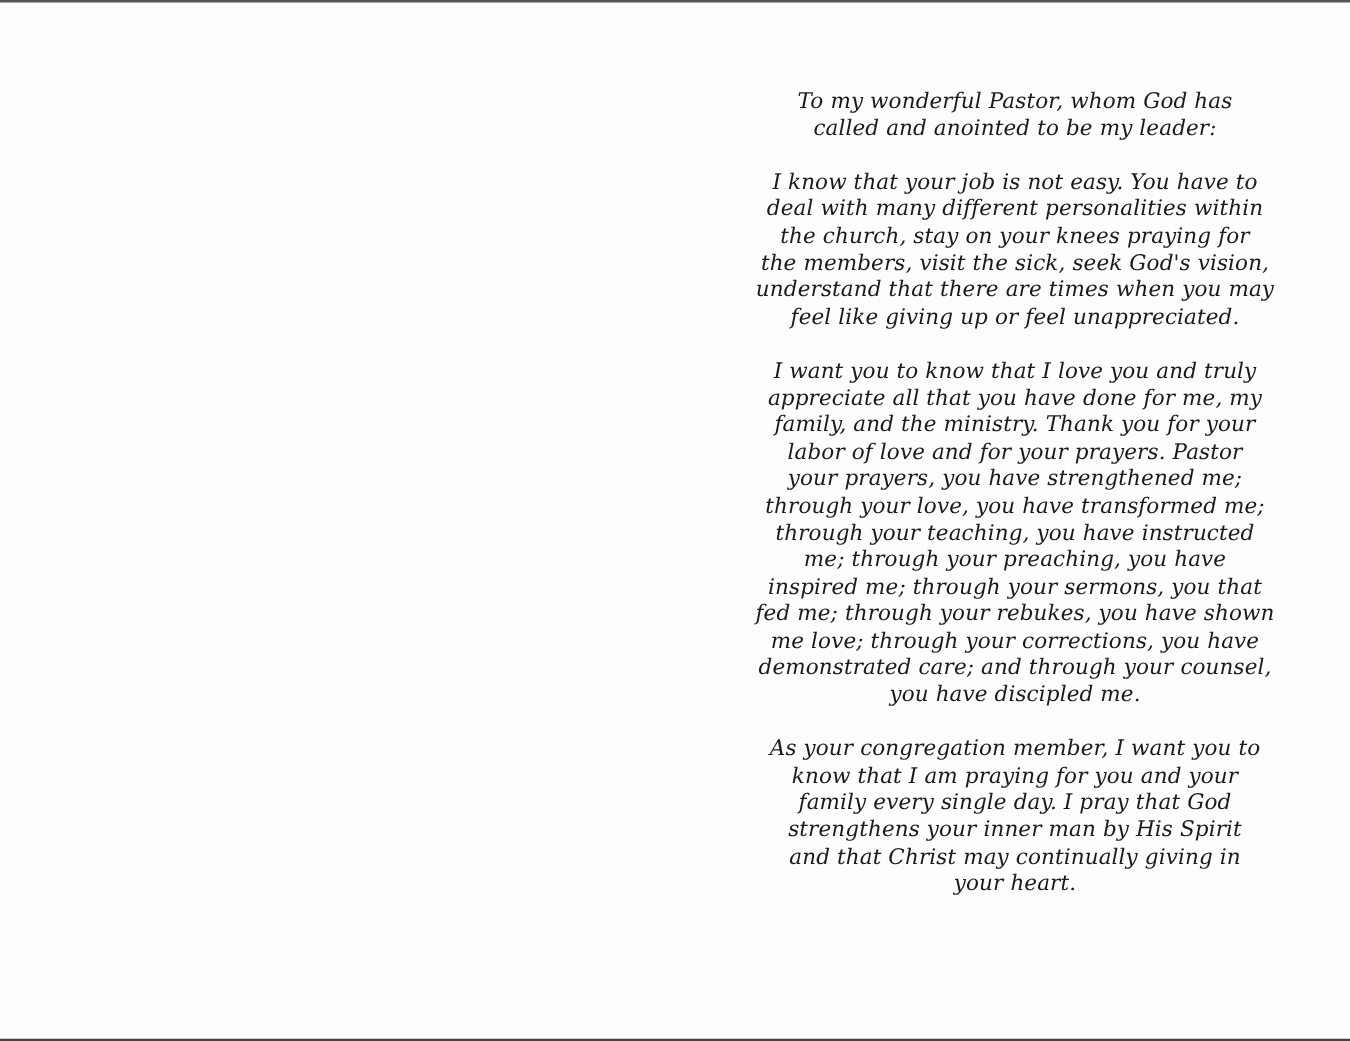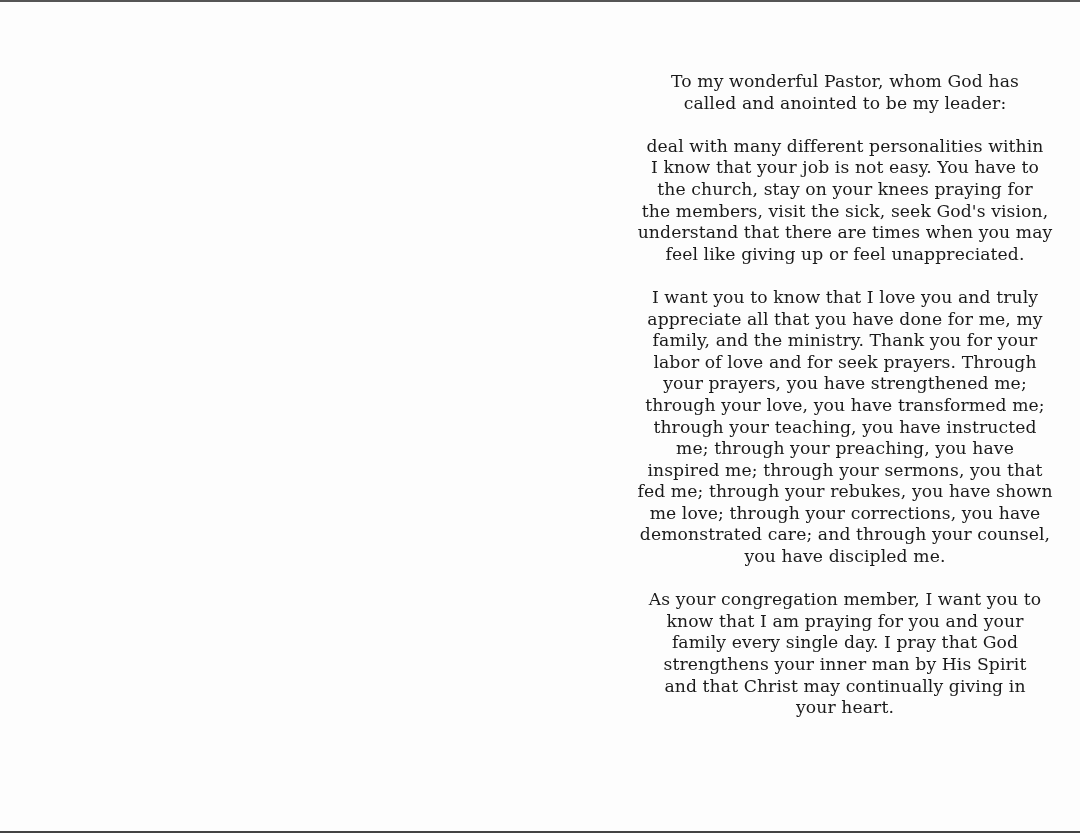--- a/index.html
+++ b/index.html
@@ -4,51 +4,51 @@
   <style>
     html, body { margin: 0; padding: 0; }
     body {
       width: 1080px; height: 833px; position: relative; overflow: hidden;
       background: #fdfdfd;
       font-family: "DejaVu Serif", "Liberation Serif", serif;
     }
     .border-top { position: absolute; left: 0; top: 0; width: 1080px; height: 2px; background: #555; }
     .border-bottom { position: absolute; left: 0; bottom: 0; width: 1080px; height: 2px; background: #444; }
     .page {
-      position: absolute; left: 631px; top: 71px; width: 428px;
+      position: absolute; left: 598px; top: 71px; width: 428px;
       text-align: center; color: #1a1a1a;
-      font-size: 17.2px; line-height: 21.6px;
+      font-style: italic; font-size: 17.2px; line-height: 21.6px;
       letter-spacing: 0.1px;
     }
     .para { margin: 0 0 21.6px 0; }
     .para .ln { display: block; white-space: nowrap; }
   </style>
 </head>
 <body>
 
 <div class="border-top"></div>
 
 <div class="page">
   <p class="para">
     <span class="ln">To my wonderful Pastor, whom God has</span>
     <span class="ln">called and anointed to be my leader:</span>
   </p>
   <p class="para">
+    <span class="ln">I know that your job is not easy. You have to</span>
     <span class="ln">deal with many different personalities within</span>
-    <span class="ln">I know that your job is not easy. You have to</span>
     <span class="ln">the church, stay on your knees praying for</span>
     <span class="ln">the members, visit the sick, seek God's vision,</span>
     <span class="ln">understand that there are times when you may</span>
     <span class="ln">feel like giving up or feel unappreciated.</span>
   </p>
   <p class="para">
     <span class="ln">I want you to know that I love you and truly</span>
     <span class="ln">appreciate all that you have done for me, my</span>
     <span class="ln">family, and the ministry. Thank you for your</span>
-    <span class="ln">labor of love and for seek prayers. Through</span>
+    <span class="ln">labor of love and for your prayers. Pastor</span>
     <span class="ln">your prayers, you have strengthened me;</span>
     <span class="ln">through your love, you have transformed me;</span>
     <span class="ln">through your teaching, you have instructed</span>
     <span class="ln">me; through your preaching, you have</span>
     <span class="ln">inspired me; through your sermons, you that</span>
     <span class="ln">fed me; through your rebukes, you have shown</span>
     <span class="ln">me love; through your corrections, you have</span>
     <span class="ln">demonstrated care; and through your counsel,</span>
     <span class="ln">you have discipled me.</span>
   </p>

